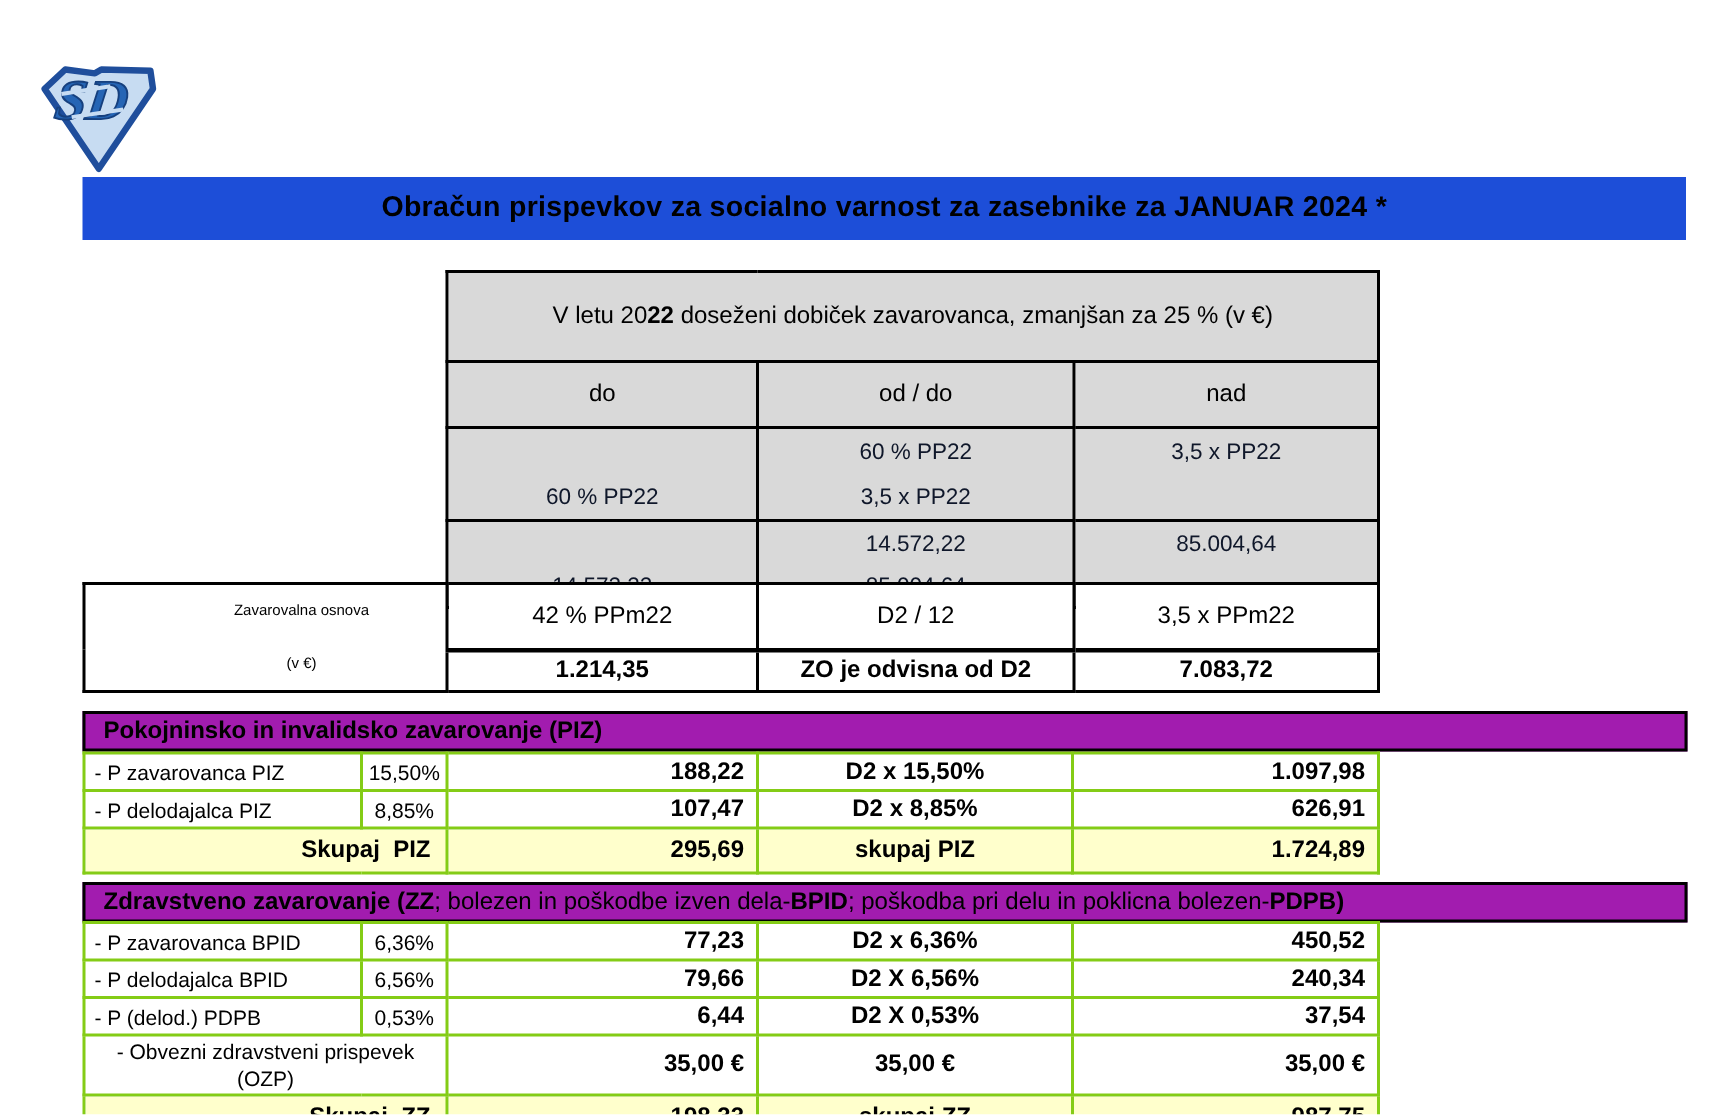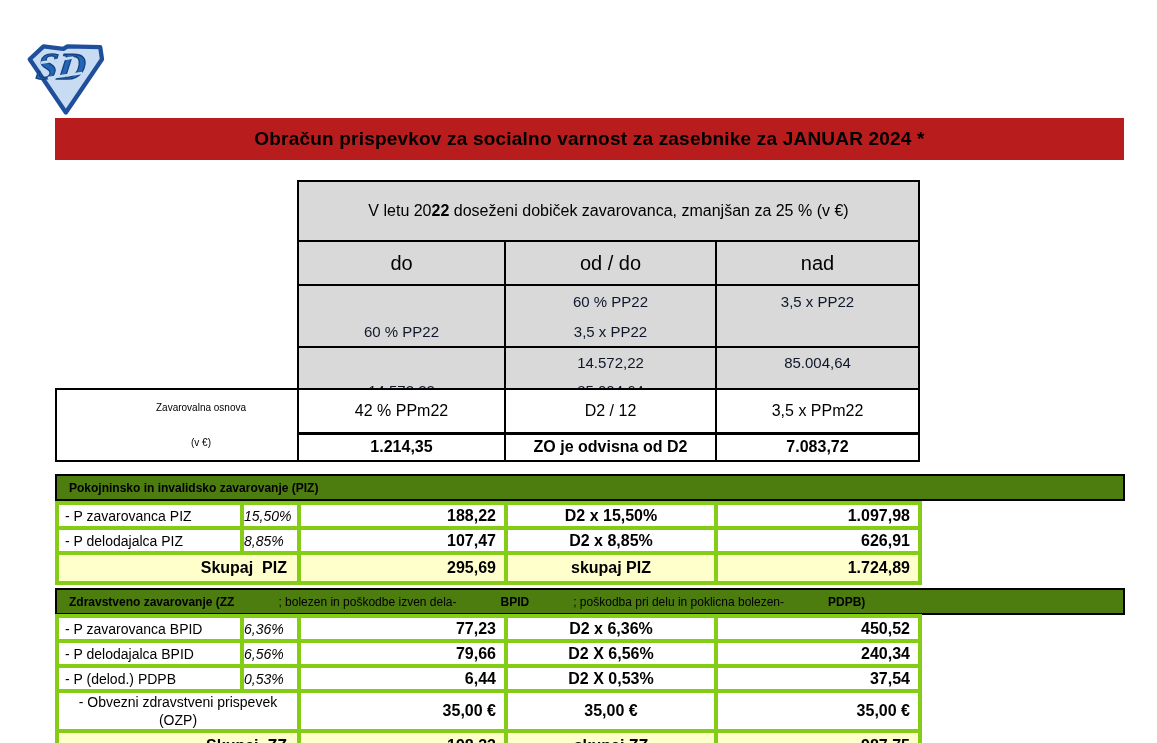--- a/index.html
+++ b/index.html
@@ -6,57 +6,57 @@
   html,body { background:#ffffff; }
   .page {
     position:relative; width:1157px; height:743px; overflow:hidden;
     background:#ffffff; font-family:"Liberation Sans", sans-serif; color:#000;
   }
   
   .logo { position:absolute; left:22px; top:40px; width:86px; height:78px; }
   
   .banner {
     position:absolute; left:55px; top:118px; width:1069px; height:42px;
-    background:#b91c1c; display:flex; align-items:center; justify-content:center;
+    background:#1d4ed8; display:flex; align-items:center; justify-content:center;
     font-size:19px; font-weight:bold; letter-spacing:0.2px;
   }
   
   table { border-collapse:collapse; table-layout:fixed; }
   td { overflow:hidden; }
   
   .profit { position:absolute; left:297px; top:180px; width:621px; }
   .profit td { border:2px solid #000; background:#d9d9d9; text-align:center; vertical-align:middle; }
   .profit .hdr-cell { height:60px; font-size:16px; padding:0 10px; }
-  .profit .col-hdr { height:44px; font-size:20px;margin-left:31px; }
+  .profit .col-hdr { height:44px; font-size:16px;margin-left:31px; }
   .profit .range-cell { padding:0; color:#0f172a; font-size:15px; }
   .range-2line { display:flex; flex-direction:column; height:100%; }
   .range-2line .ln { flex:1; display:flex; align-items:center; justify-content:center; }
   .row-r1 .range-2line { height:60px; }
   .row-r2 .range-2line { height:56px; }
   
   .osnova { position:absolute; left:55px; top:388px; width:863px; }
   .osnova td { border:2px solid #000; background:#fff; text-align:center; vertical-align:middle; }
   .osnova .label-cell { font-size:10px;padding-left:48px; }
   .osnova .label-cell .stack { display:flex; flex-direction:column; justify-content:space-around; height:70px; }
   .osnova .formula-cell { height:44px; font-size:16px; }
   .osnova .value-cell { height:28px; font-size:16px; font-weight:bold; border-top:3px solid #000; }
   
   .section-bar {
     position:absolute; left:55px; width:1070px; height:27px;
-    border:2px solid #000; background:#4d7c0f;
+    border:2px solid #000; background:#a21caf;
     display:flex; align-items:center; padding-left:12px;
-    font-size:12px; white-space:nowrap;
+    font-size:16px; white-space:nowrap;
   }
   .section-bar .seg-bold { font-weight:bold; }
   .section-bar .seg-reg { font-weight:normal; }
   
   .contrib { position:absolute; left:55px; width:863px; }
-  .contrib td { border:4px solid #84cc16; background:#fff; vertical-align:middle; }
+  .contrib td { border:2px solid #84cc16; background:#fff; vertical-align:middle; }
   .contrib .lbl { font-size:14px; padding-left:6px; text-align:left; }
-  .contrib .rate { font-size:14px; text-align:left;font-style:italic; }
+  .contrib .rate { font-size:14px; text-align:center; }
   .contrib .val { font-size:16px; font-weight:bold; text-align:right; padding-right:8px;margin-top:48px; }
   .contrib .frm { font-size:16px; font-weight:bold; text-align:center; }
   .contrib tr.r { height:25px; }
   .contrib tr.r-tall { height:40px; }
   .contrib tr.total { height:30px; }
   .contrib tr.total td { background:#ffffcc; }
   .contrib .total-lbl { font-size:16px; font-weight:bold; text-align:right; padding-right:10px; white-space:pre; }
   .contrib .ozp-lbl { font-size:14px; text-align:center; padding:0 14px; line-height:1.3; }
 </style>
 </head>
@@ -188,21 +188,21 @@
     </tr>
     <tr class="total">
       <td colspan="2" class="total-lbl">Skupaj  PIZ</td>
       <td class="val">295,69</td>
       <td class="frm">skupaj PIZ</td>
       <td class="val">1.724,89</td>
     </tr>
   </tbody>
     </table>
 
-  <div class="section-bar" style="top:588px;gap:44px;">
+  <div class="section-bar" style="top:588px;">
     <span class="seg-bold">Zdravstveno zavarovanje (ZZ</span>
       <span class="seg-reg">; bolezen in poškodbe izven dela-</span>
       <span class="seg-bold">BPID</span>
       <span class="seg-reg">; poškodba pri delu in poklicna bolezen-</span>
       <span class="seg-bold">PDPB)</span>
   </div>
   <table class="contrib" style="top:614px;">
     <colgroup>
         <col style="width:185px">
         <col style="width:57px">

